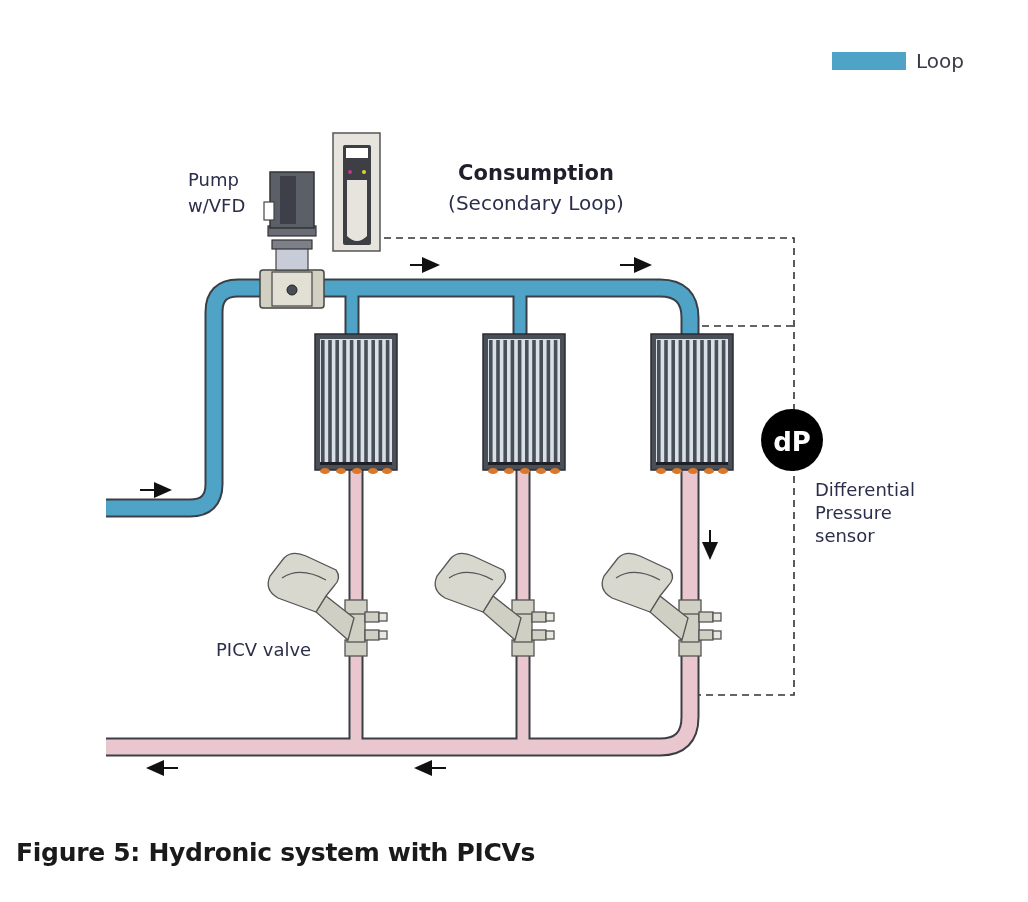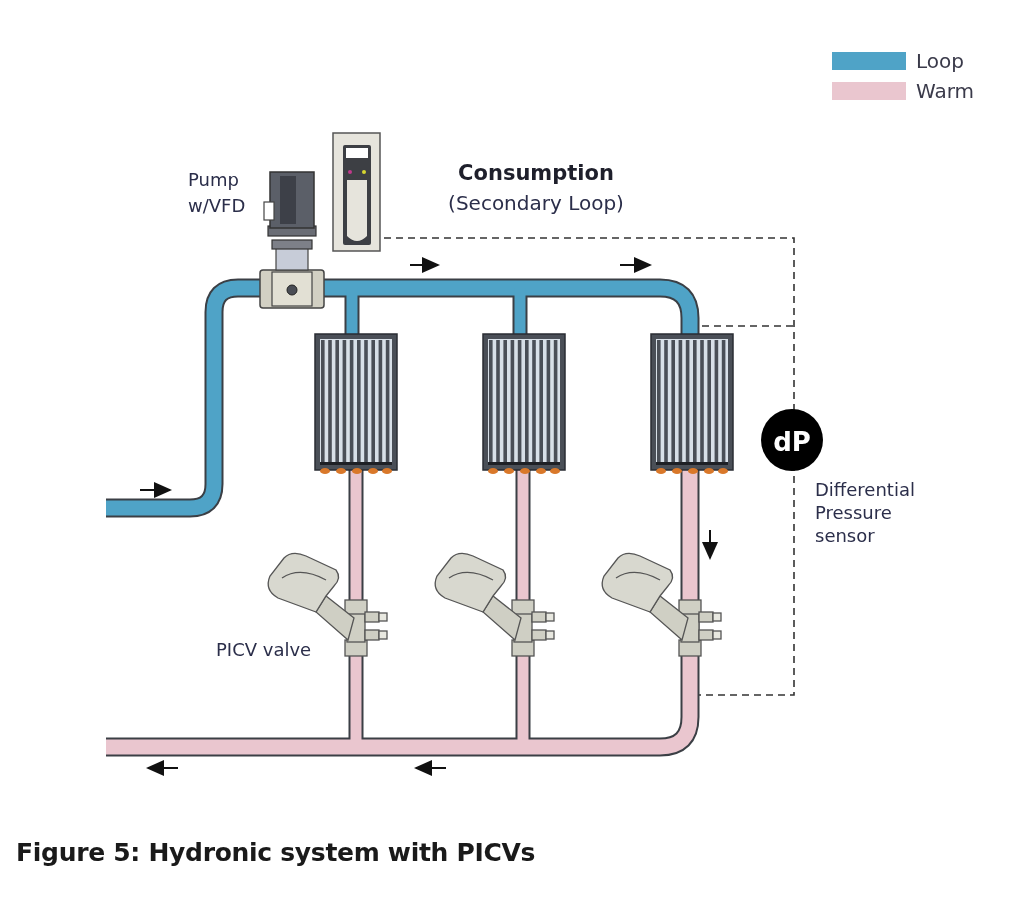--- a/index.html
+++ b/index.html
@@ -186,19 +186,15 @@
   <text class="lbl" x="815" y="519" font-size="18">Pressure</text>
   <text class="lbl" x="815" y="542" font-size="18">sensor</text>
   <text class="lbl" x="216" y="656" font-size="18">PICV valve</text>
 </svg>
 
 <div class="legend">
   <div class="legend-row">
     <span class="legend-swatch" style="background:#4fa3c7"></span>
     <span class="legend-text">Loop</span>
   </div>
-  <div class="legend-row">
-    <span class="legend-swatch" style="background:#eac6cf"></span>
-    <span class="legend-text">Warm</span>
-  </div>
 </div>
 
 <div class="caption"><span>Figure 5:</span><span> Hydronic system with PICVs</span></div>
 
 </body></html>

